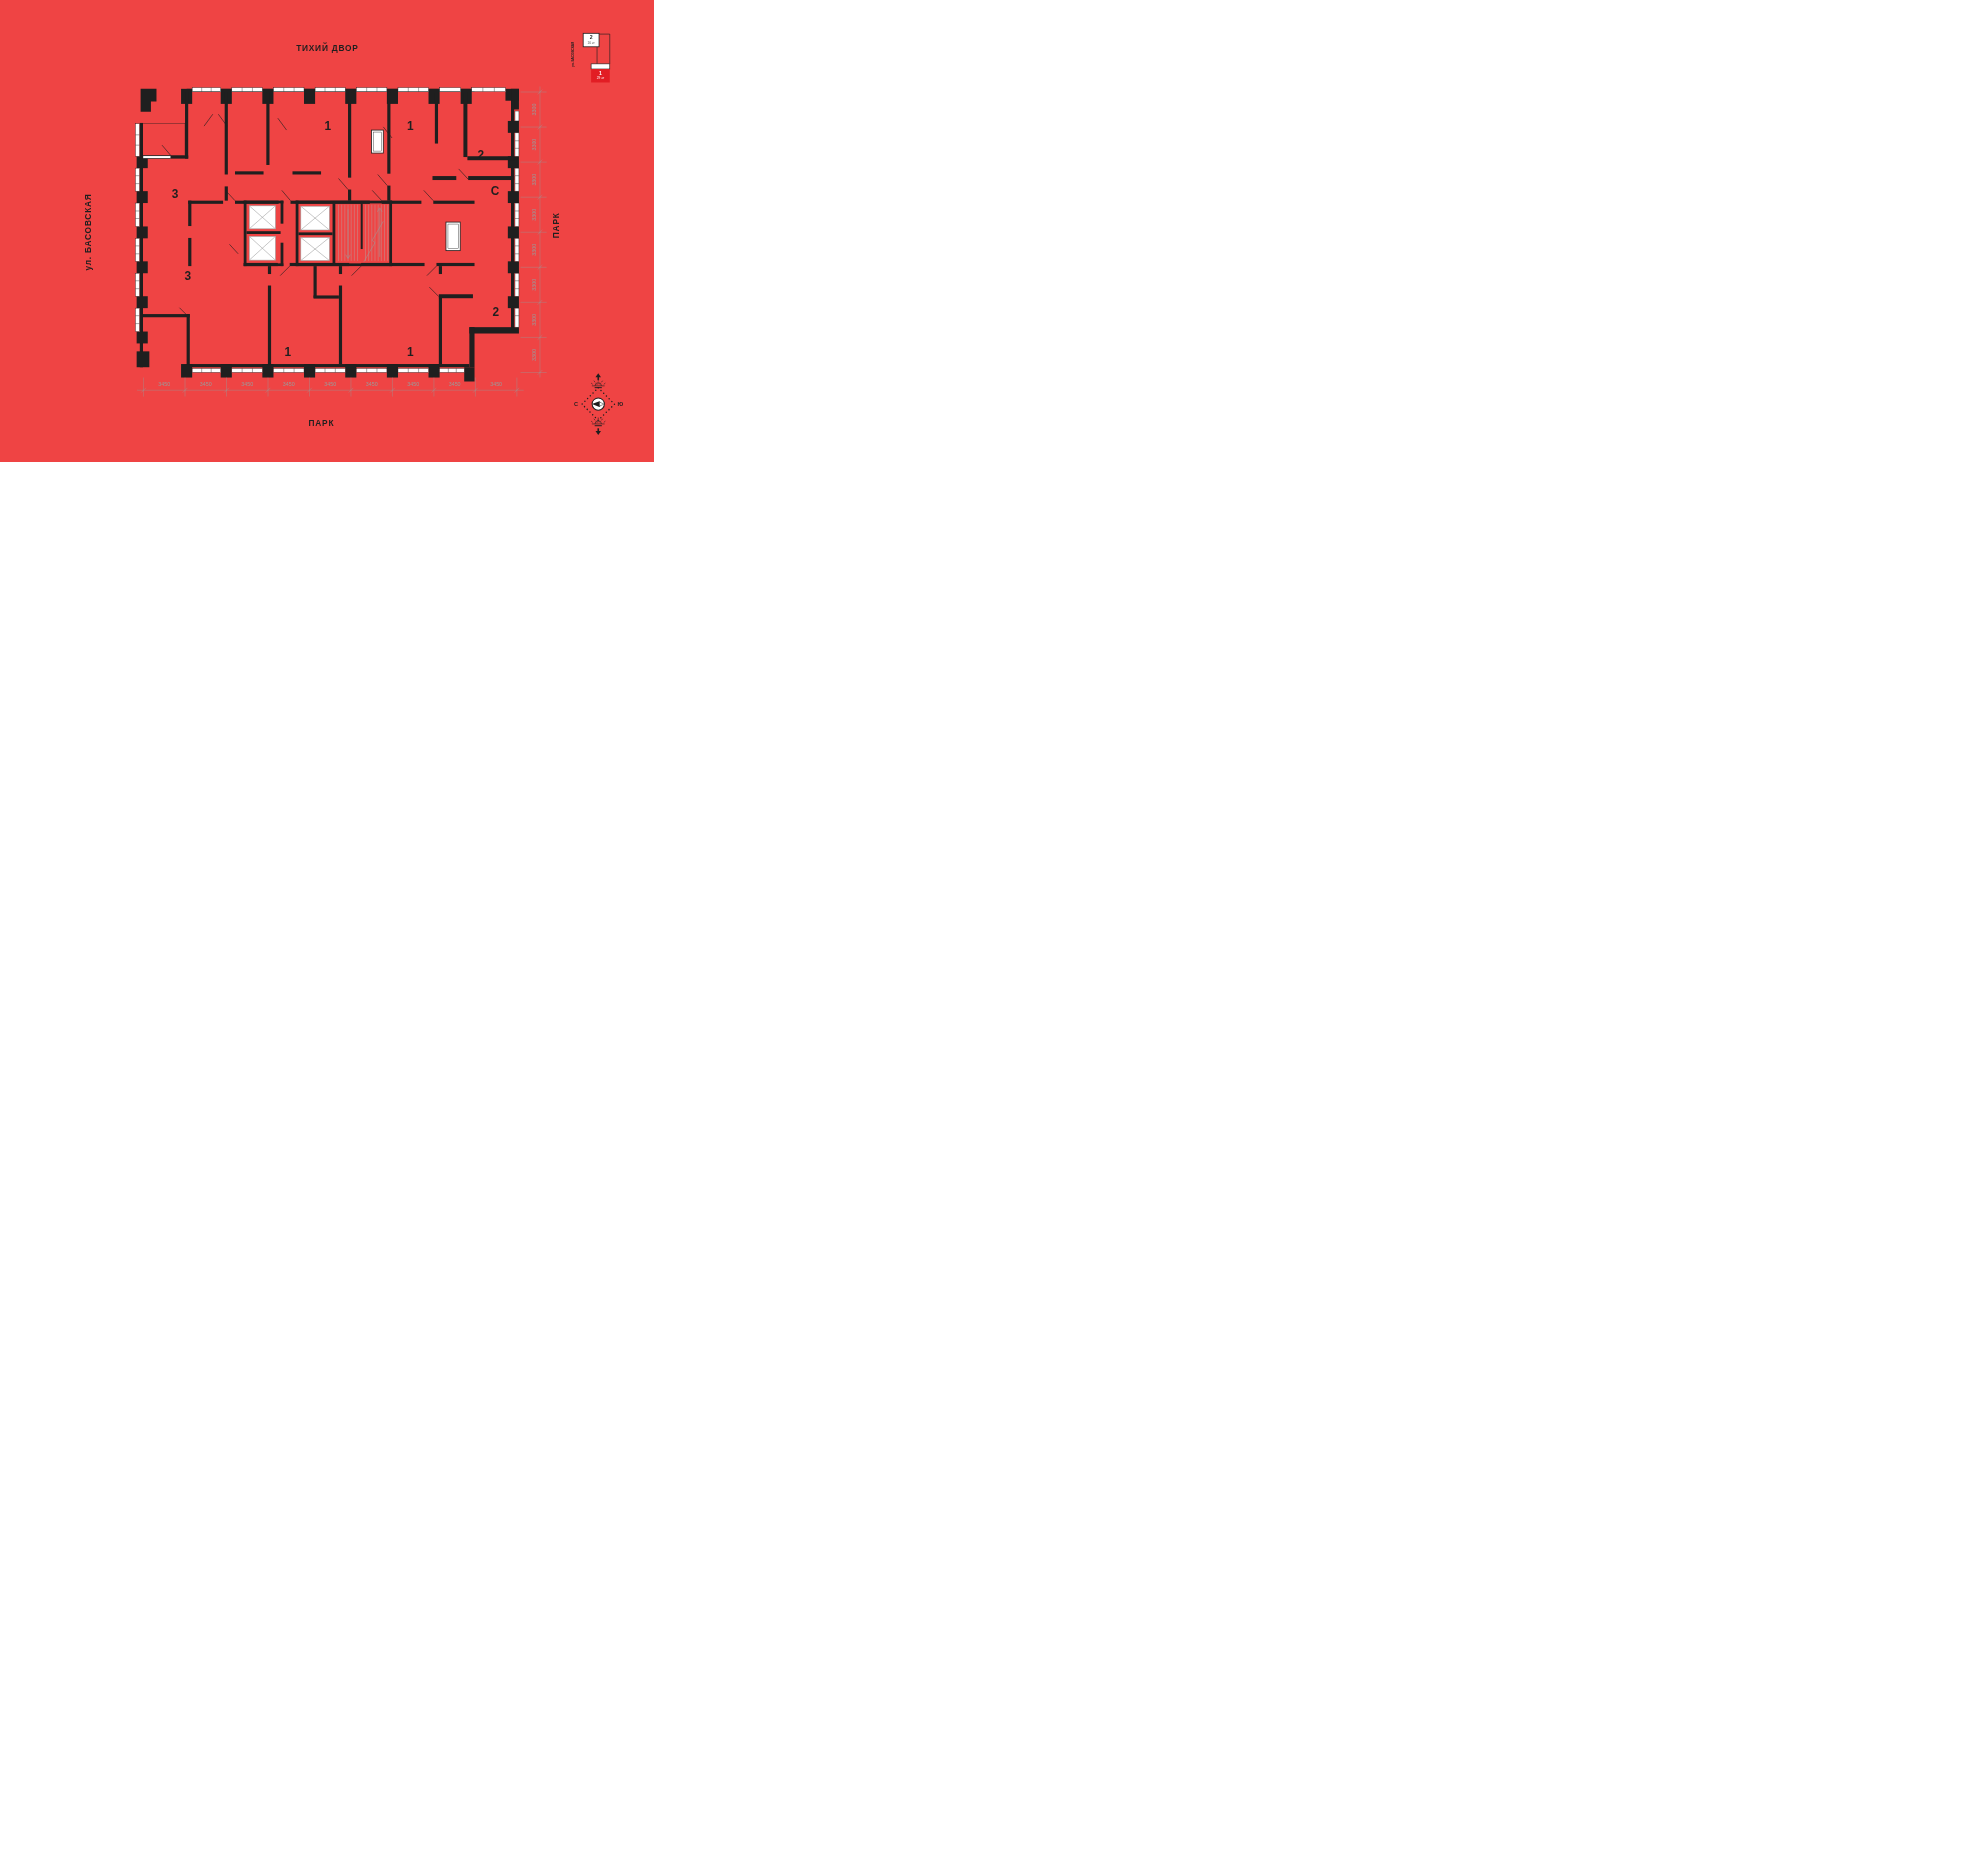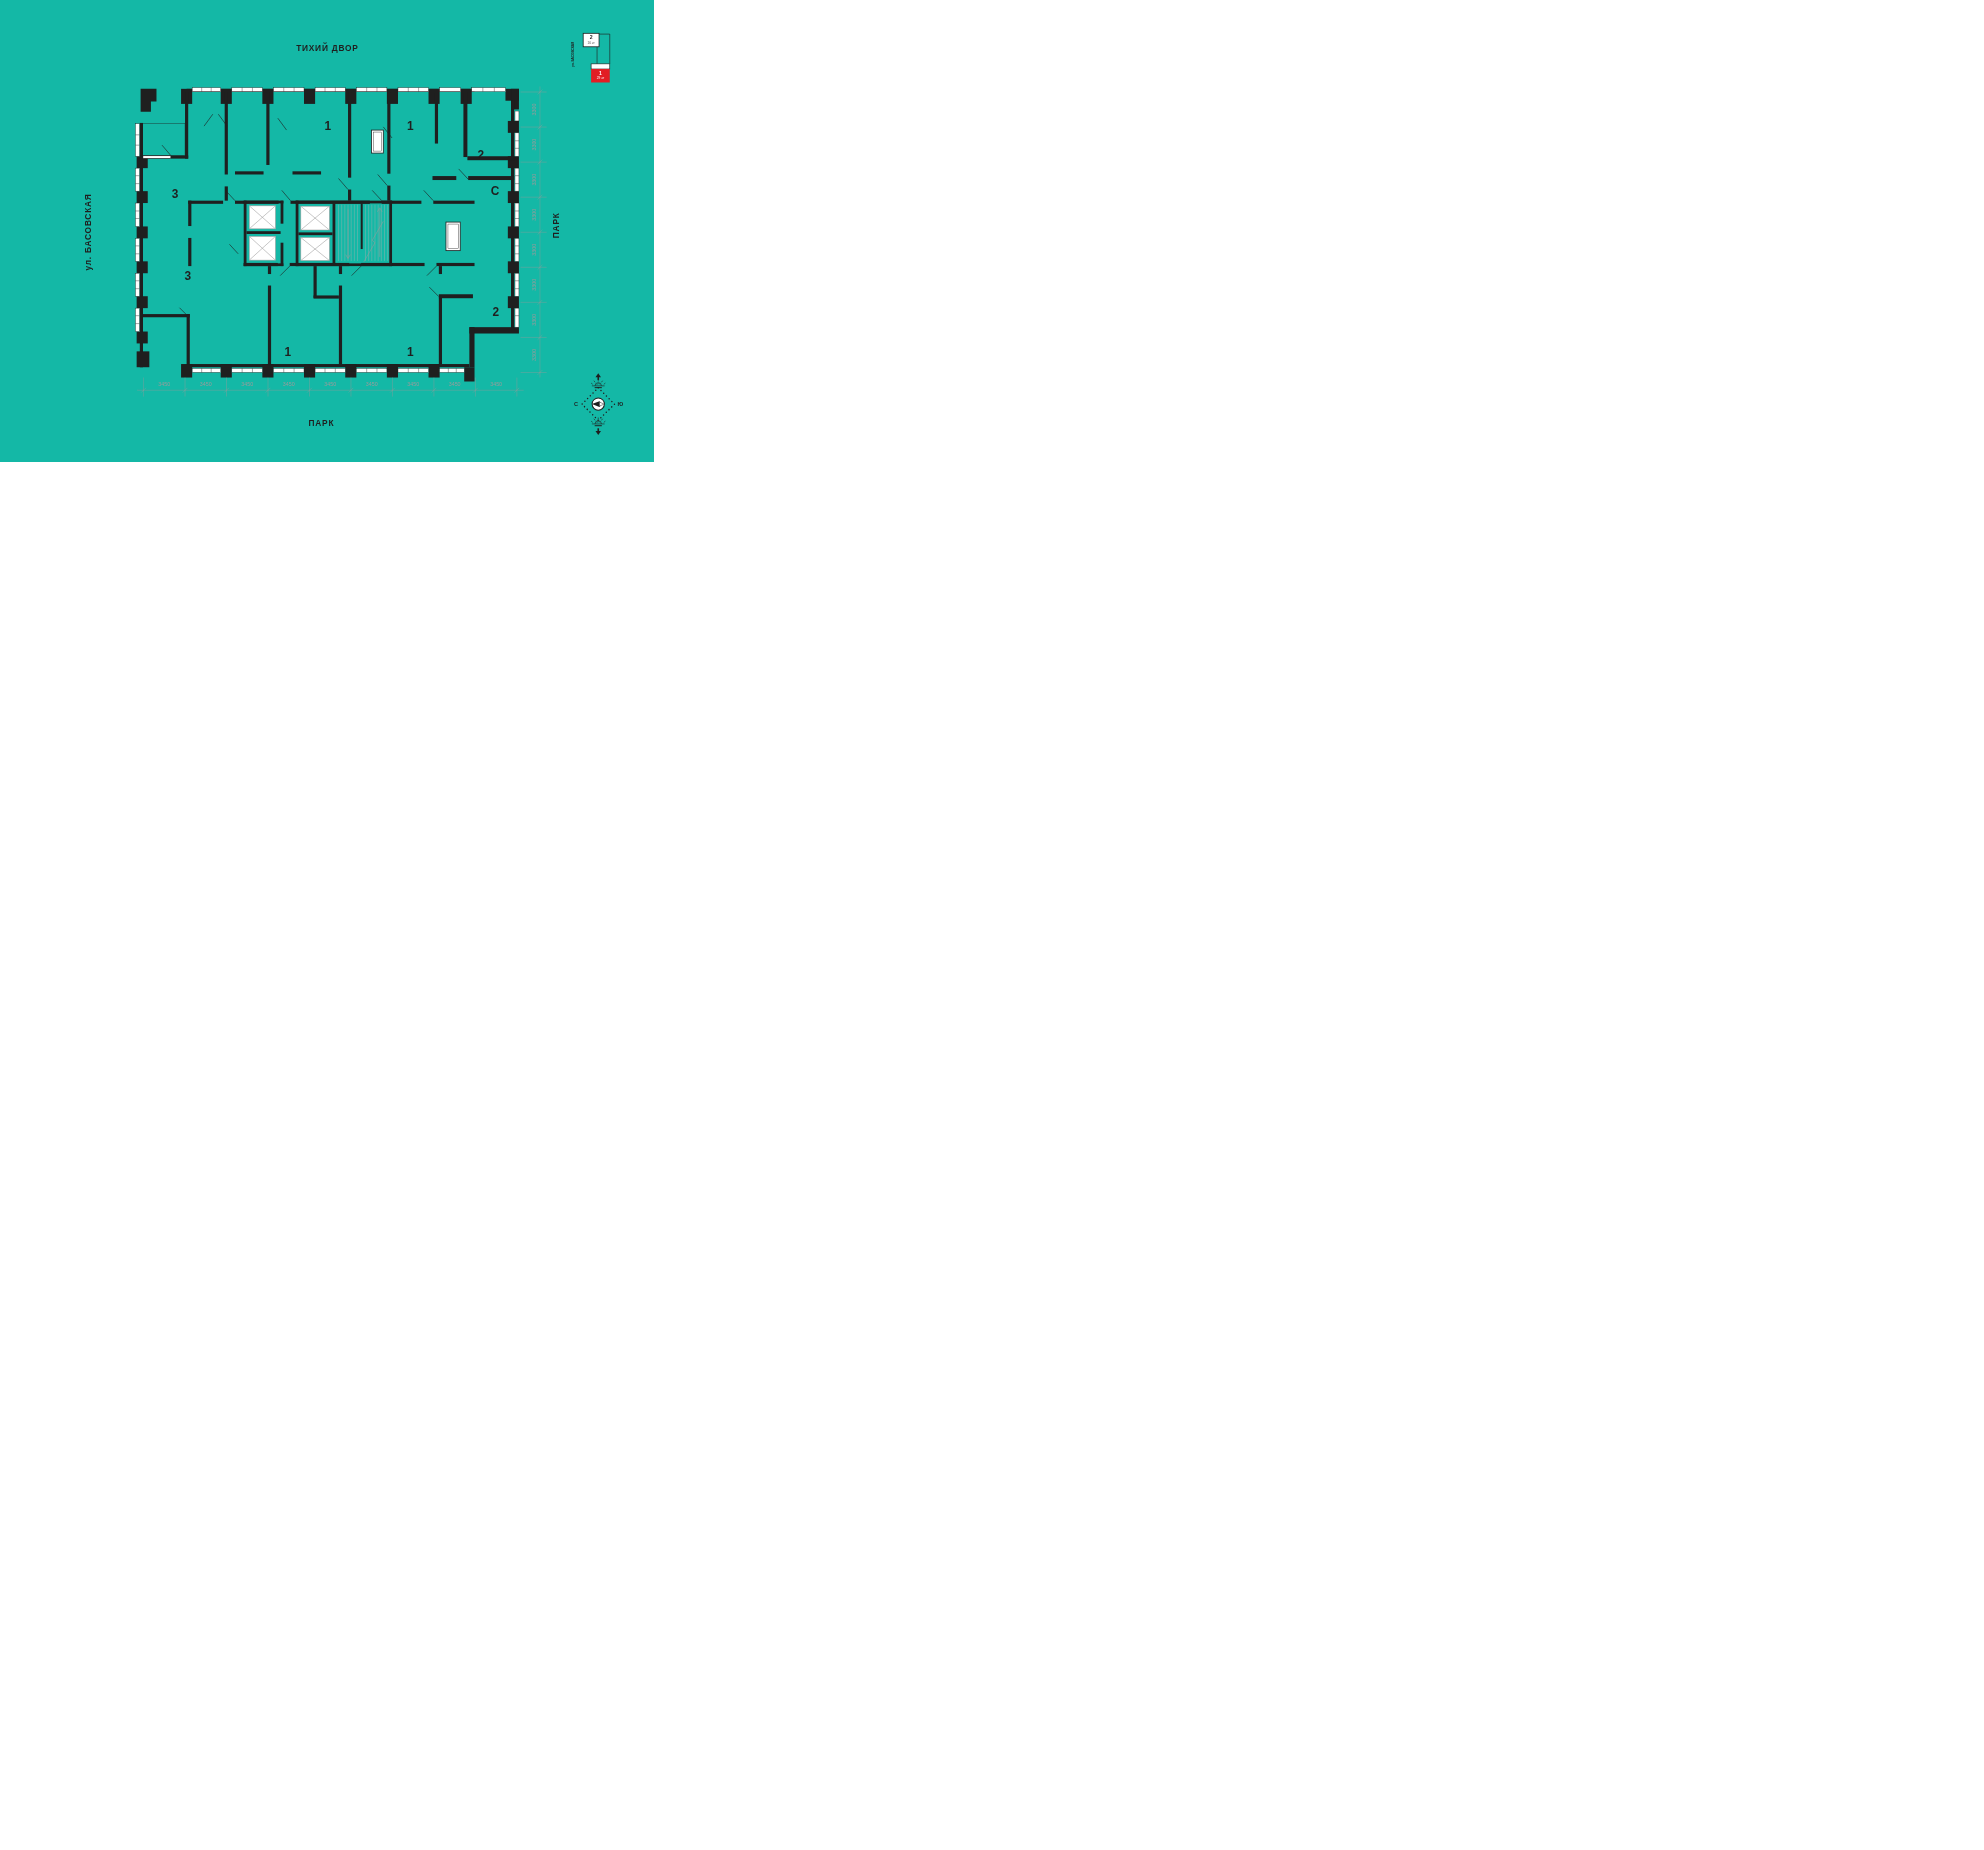--- a/index.html
+++ b/index.html
@@ -1,17 +1,17 @@
 <!DOCTYPE html>
 <html style="font-size:6.4px"><head>
 <meta charset="utf-8">
 <style>
   html,body{margin:0;padding:0;background:#ffffff;}
   body{font-family:"Liberation Sans", sans-serif;}
-  .page{position:relative;width:654px;height:462px;background:#14b8a6;overflow:hidden;}
+  .page{position:relative;width:654px;height:462px;background:#ef4444;overflow:hidden;}
   svg{display:block;}
   text{font-family:"Liberation Sans", sans-serif;}
   .big-label{font-weight:bold;font-size:30px;fill:#1f1f1f;}
   .street{font-weight:bold;font-size:21px;fill:#1f1f1f;letter-spacing:2px;}
   .dim{font-size:13.5px;fill:#9a9a9a;}
   .mm-big{font-weight:bold;font-size:13px;}
   .mm-small{font-size:8px;}
   .compass-letter{font-weight:bold;font-size:14px;fill:#1f1f1f;}
 </style>
 </head>

